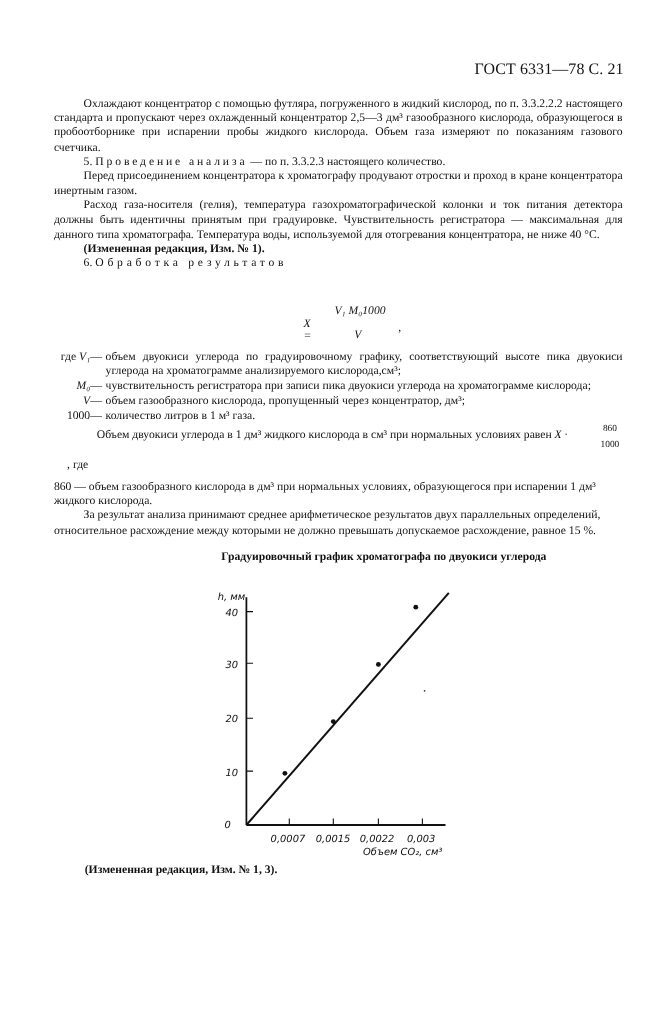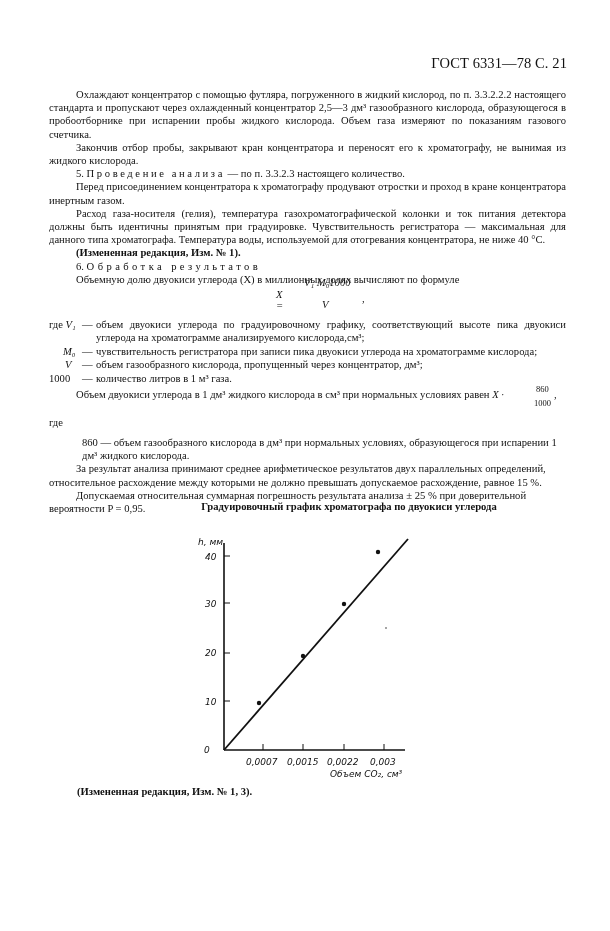--- a/index.html
+++ b/index.html
@@ -10,39 +10,39 @@
   }
   .header {
     position: absolute; top: 55px; right: 43px;
     font-weight: normal; font-size: 14.5px; letter-spacing: 0.1px;
   }
   .text {
     position: absolute; left: 49px; width: 517px;
     font-size: 10.6px; line-height: 13.2px; text-align: justify;
   }
   .p { margin: 0; text-indent: 27px; }
-  .p.noindent { text-indent: 0; margin-left: 33px; }
+  .p.noindent { text-indent: 0; }
   .bold { font-weight: bold; }
   .spaced { letter-spacing: 2.6px; }
   .spaced2 { letter-spacing: 3.4px; }
   .formula {
     position: absolute; left: 276px; top: 277px;
     font-size: 10.6px; font-style: normal;
   }
   .formula .x { position: absolute; left: 0; top: 12px; font-style: italic; }
   .formula .num { position: absolute; left: 28px; top: 0; white-space: nowrap; }
   .formula .den { position: absolute; left: 46px; top: 22px; font-style: italic; }
   .formula .comma { position: absolute; left: 86px; top: 16px; }
   .italic { font-style: italic; }
   .defs {
     position: absolute; left: 49px; top: 318px; width: 517px;
     font-size: 10.6px; line-height: 13.4px;
   }
   .def-row { display: flex; }
-  .def-term { width: 33px; flex: none; }
+  .def-term { width: 33px; flex: none; text-align: right; }
   .def-dash { width: 14px; flex: none; }
   .def-body { flex: 1; text-align: justify; }
   .def-row.first .def-term { width: 33px; }
   .para2 {
     position: absolute; left: 49px; top: 382px; width: 517px;
     font-size: 10.6px; line-height: 13.2px;
   }
   .frac { display: inline-block; vertical-align: middle; text-align: center; font-size: 8.5px; line-height: 14px; margin: 0 3px; }
   .frac span { display: block; text-align: center; }
   .chart-title {
@@ -56,33 +56,31 @@
     font-weight: bold; font-size: 10.6px;
   }
 </style>
 </head>
 <body>
 
 <div class="header">ГОСТ 6331—78 С. 21</div>
 
 <div class="text" style="top:88px;">
   <p class="p">Охлаждают концентратор с помощью футляра, погруженного в жидкий кислород, по п. 3.3.2.2.2 настоящего стандарта и пропускают через охлажденный концентратор 2,5—3 дм³ газообразного кислорода, образующегося в пробоотборнике при испарении пробы жидкого кислорода. Объем газа измеряют по показаниям газового счетчика.</p>
-  <p class="p">Закончив отбор пробы, закрывают кран концентратора и переносят его к хроматографу, не вынимая из жидкого кислорода.</p>
   <p class="p">
     <span>5.</span>
     <span class="spaced">Проведение анализа</span><span> — по п. 3.3.2.3 настоящего количество.</span>
   </p>
   <p class="p">Перед присоединением концентратора к хроматографу продувают отростки и проход в кране концентратора инертным газом.</p>
   <p class="p">Расход газа-носителя (гелия), температура газохроматографической колонки и ток питания детектора должны быть идентичны принятым при градуировке. Чувствительность регистратора — максимальная для данного типа хроматографа. Температура воды, используемой для отогревания концентратора, не ниже 40 °С.</p>
   <p class="p bold">(Измененная редакция, Изм. № 1).</p>
   <p class="p">
     <span>6.</span>
     <span class="spaced2">Обработка результатов</span>
   </p>
-  <p class="p">Объемную долю двуокиси углерода (X) в миллионных долях вычисляют по формуле</p>
 </div>
 
 <div class="formula">
   <span class="x">X =</span>
   <span class="num italic">V₁  M₀1000</span>
   <span class="den">V</span>
   <span class="comma">,</span>
 </div>
 
 <div class="defs">
@@ -102,27 +100,26 @@
     <span class="def-body">объем газообразного кислорода, пропущенный через концентратор, дм³;</span>
   </div>
   <div class="def-row">
     <span class="def-term">1000</span>
     <span class="def-dash">—</span>
     <span class="def-body">количество литров в 1 м³ газа.</span>
   </div>
 </div>
 
 <div class="para2">
-  <p class="p" style="line-height:26px;">
+  <p class="p" style="line-height:26px;margin-left:12px;">
     <span>Объем двуокиси углерода в 1 дм³ жидкого кислорода в см³ при нормальных условиях равен</span>
     <span class="italic">X ·</span><span class="frac"><span>860</span><span>1000</span></span><span>, где</span>
   </p>
   <p class="p noindent">860 — объем газообразного кислорода в дм³ при нормальных условиях, образующегося при испарении 1 дм³ жидкого кислорода.</p>
   <p class="p">За результат анализа принимают среднее арифметическое результатов двух параллельных определений, относительное расхождение между которыми не должно превышать допускаемое расхождение, равное 15 %.</p>
-  <p class="p">Допускаемая относительная суммарная погрешность результата анализа ± 25 % при доверительной вероятности P = 0,95.</p>
 </div>
 
 <div class="chart-title">Градуировочный график хроматографа по двуокиси углерода</div>
 
 <div class="chart">
   <svg width="240" height="260" viewBox="0 0 240 260">
 
     <line x1="34" y1="225" x2="34" y2="18" stroke="#111" stroke-width="1.6"></line>
     <line x1="34" y1="225" x2="215" y2="225" stroke="#111" stroke-width="1.6"></line>
 

